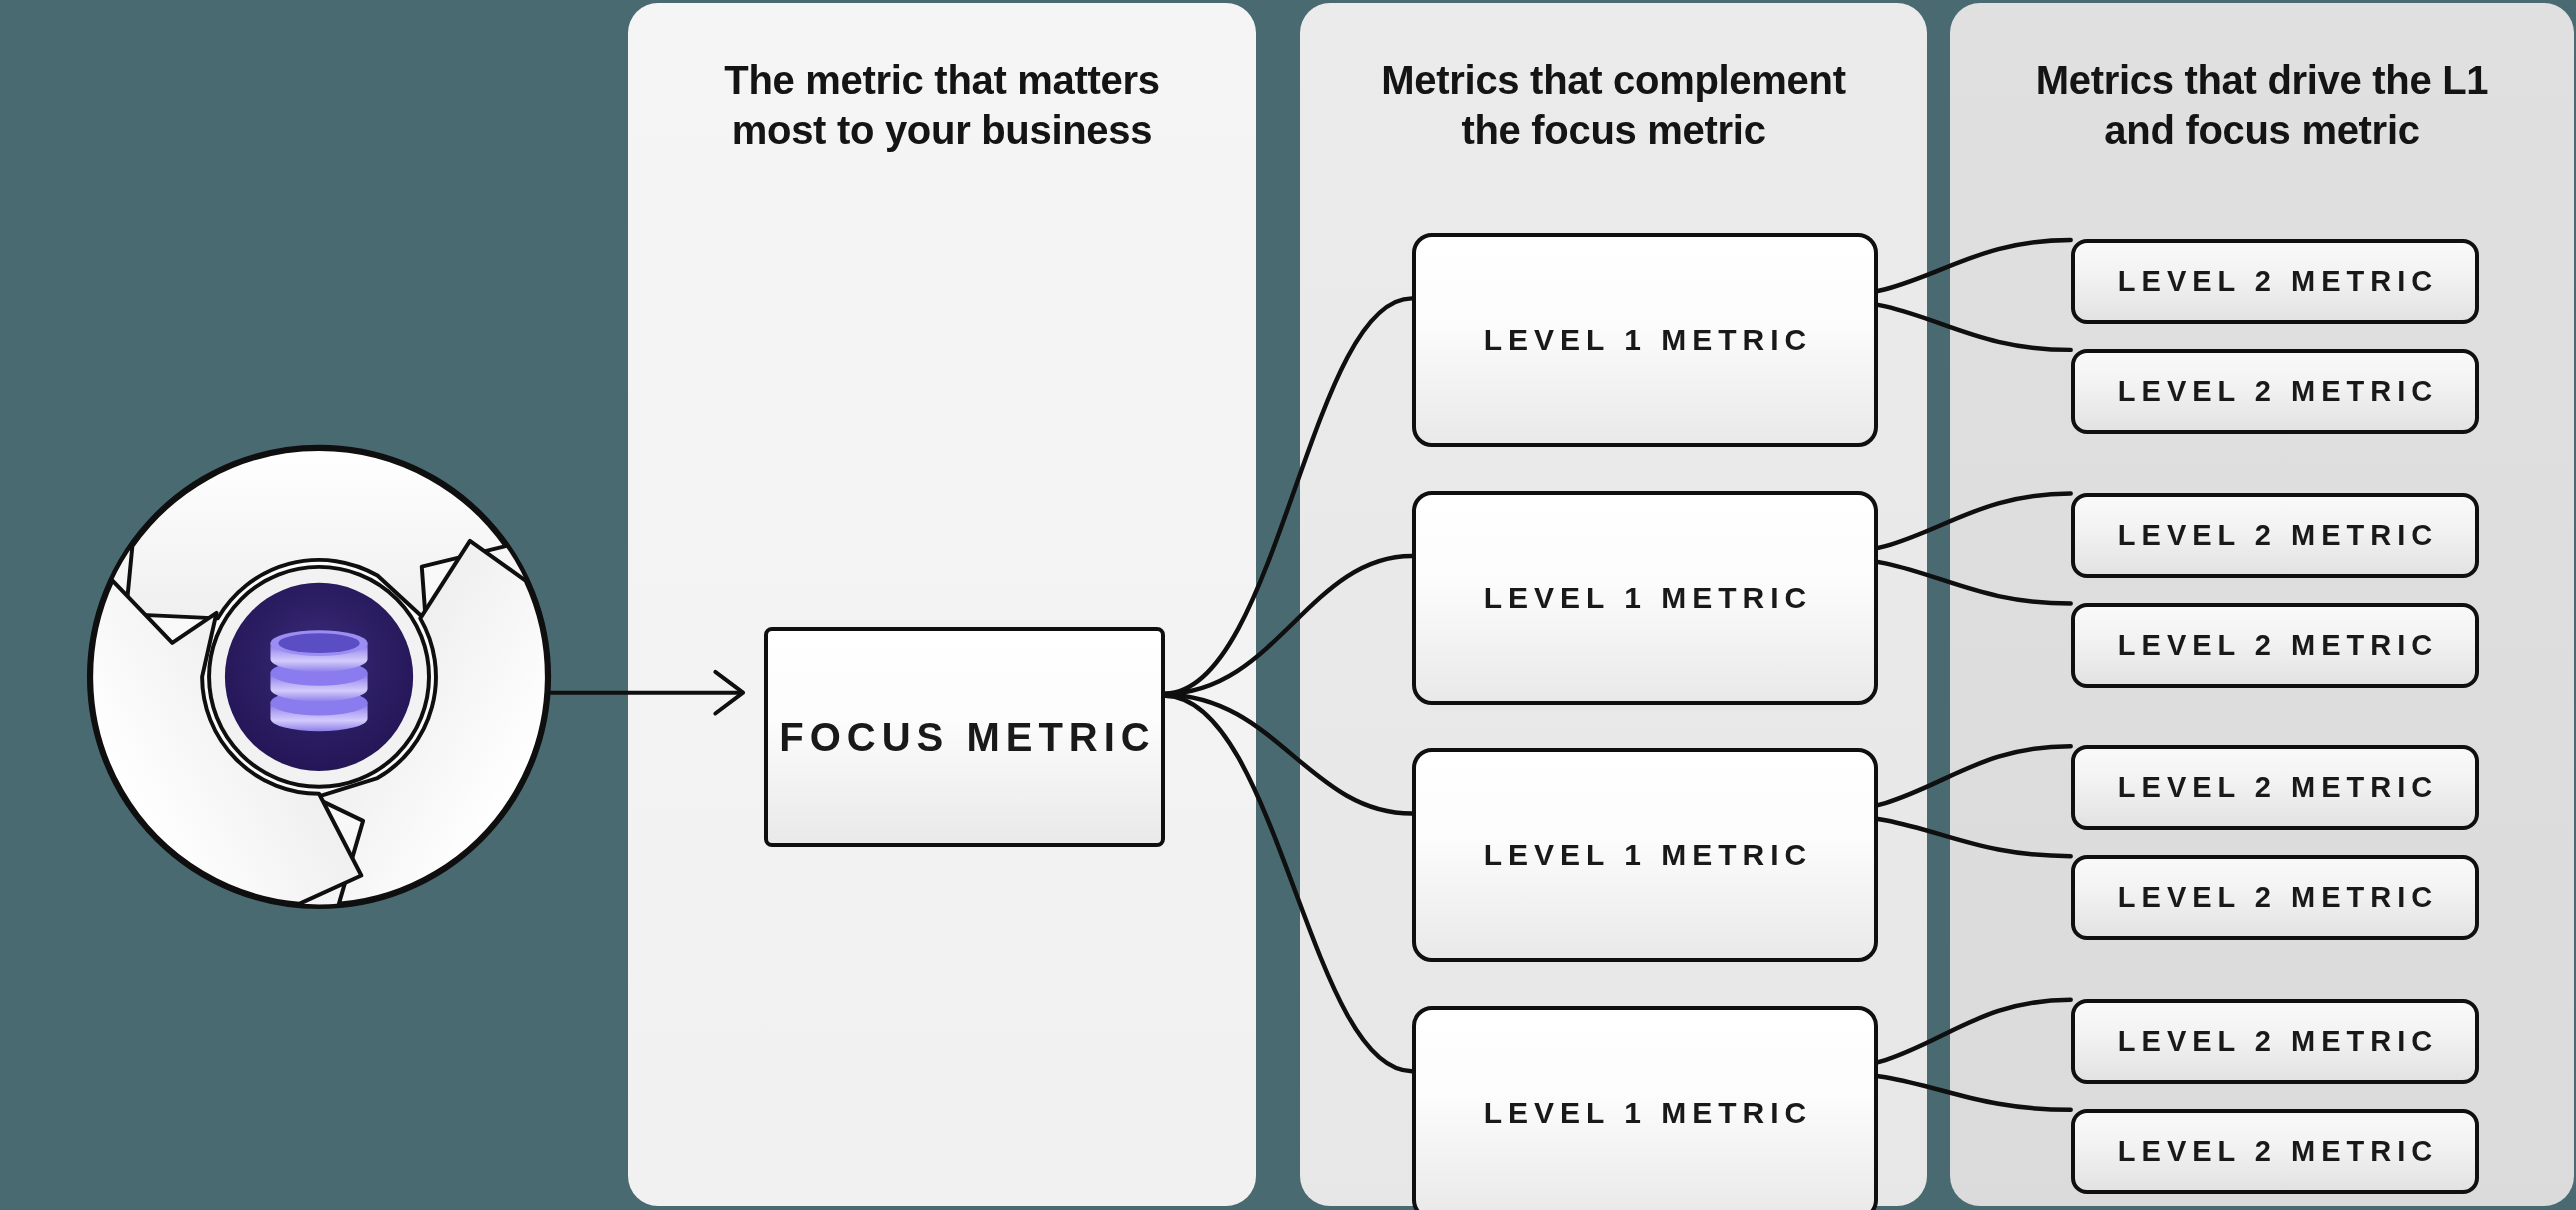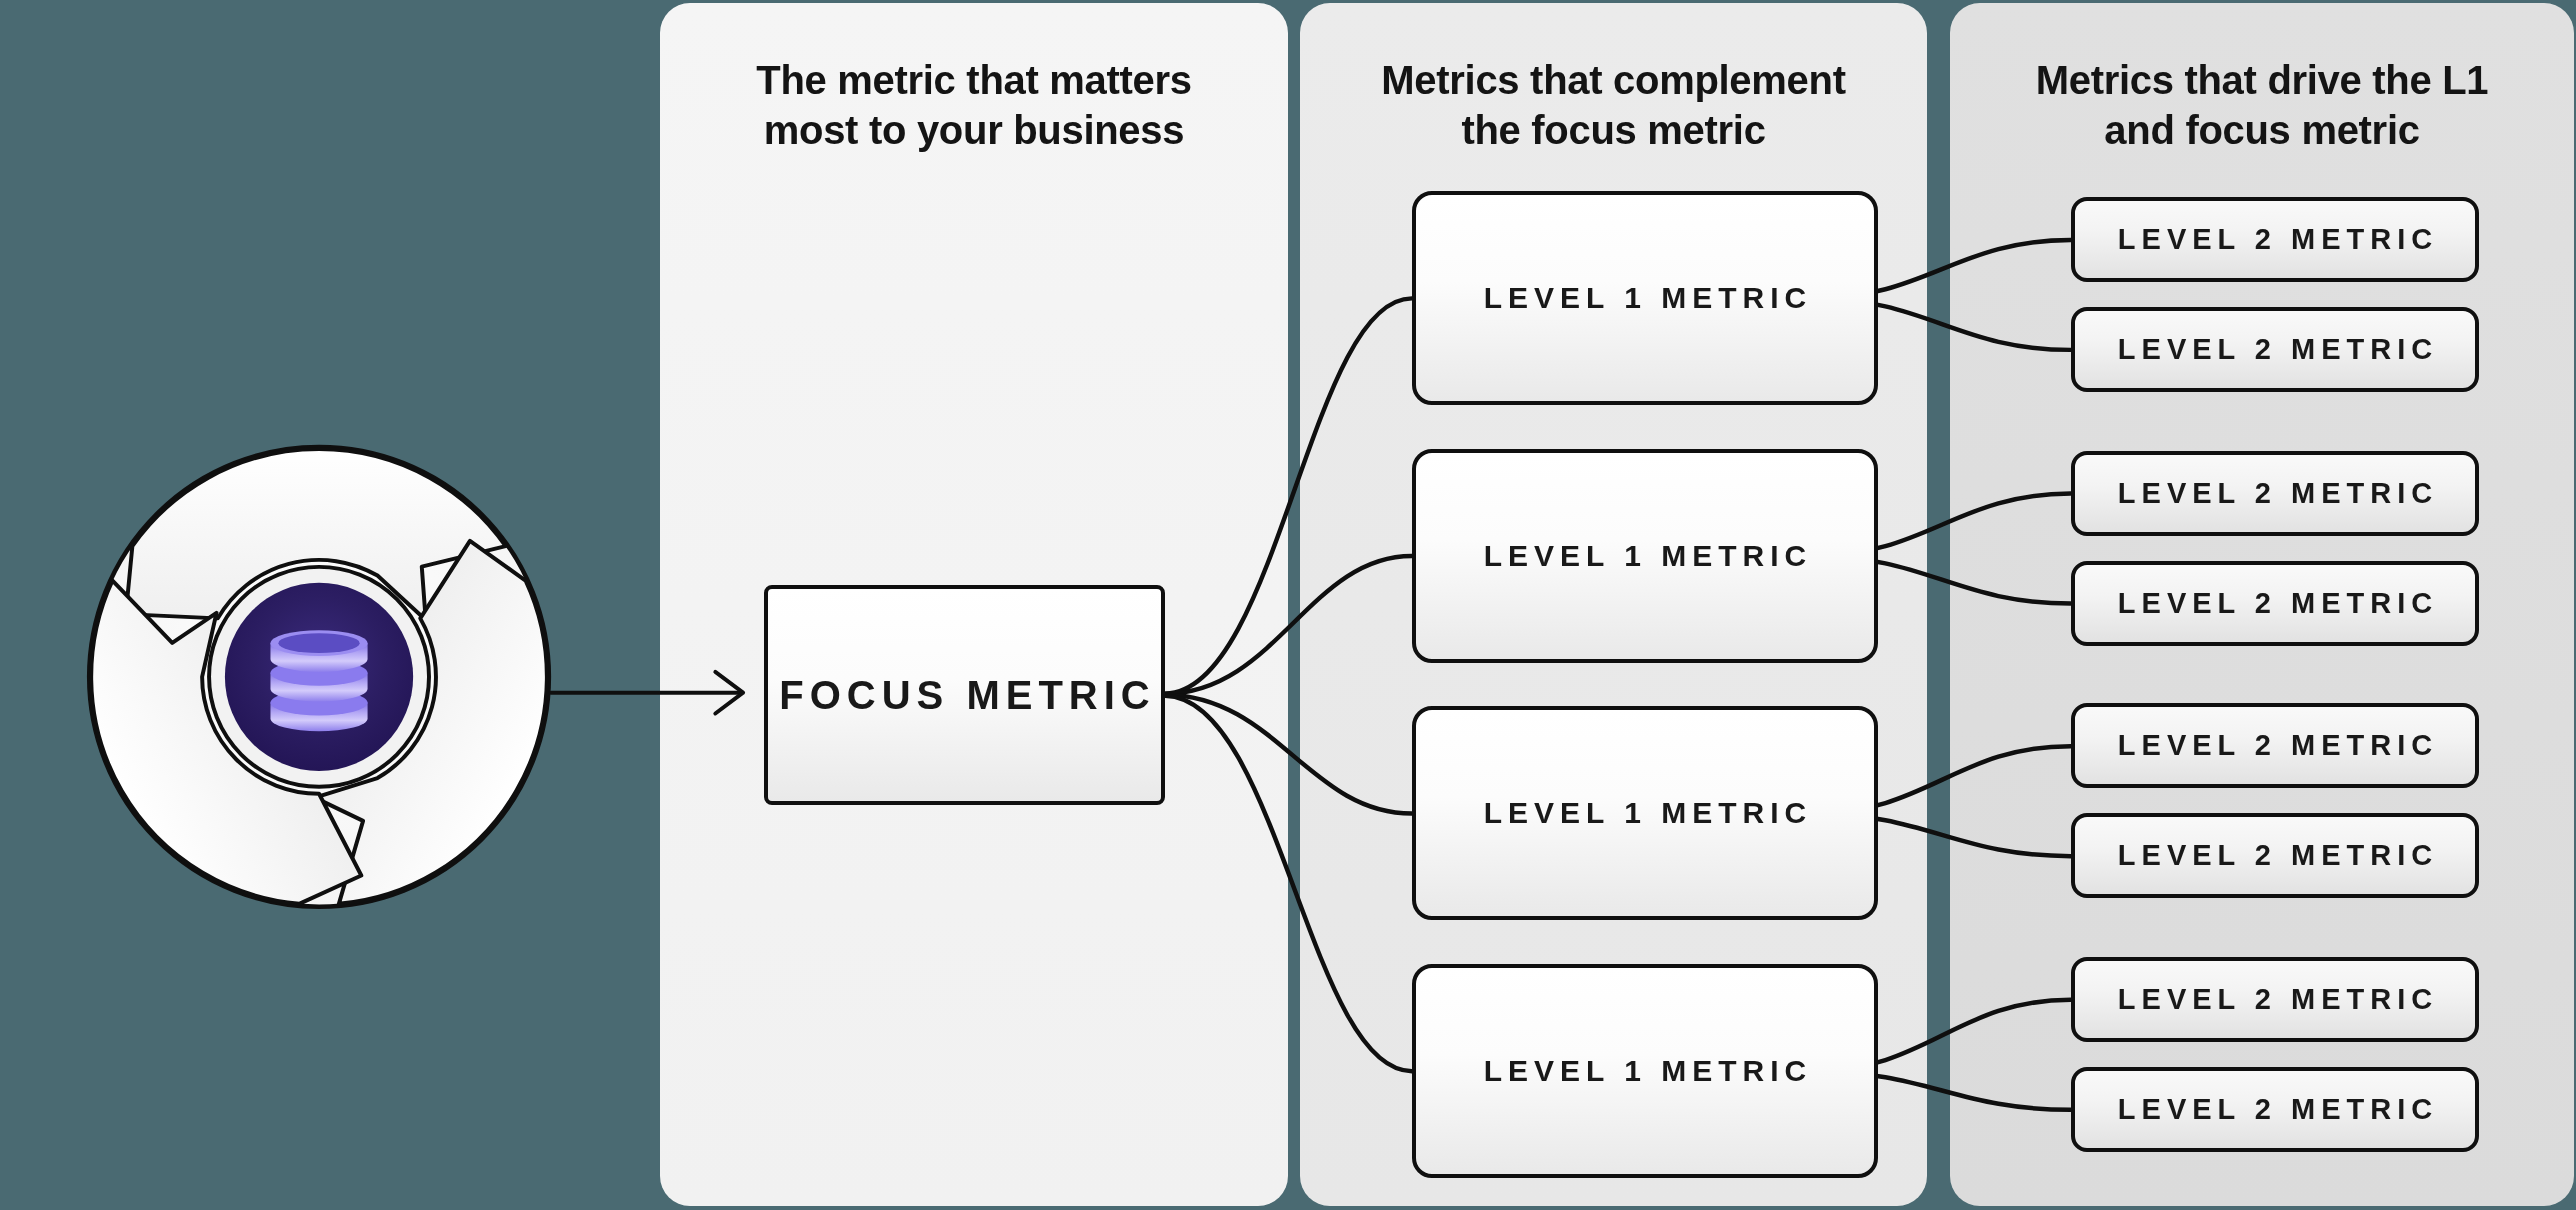--- a/index.html
+++ b/index.html
@@ -1,29 +1,29 @@
 <!DOCTYPE html>
 <html><head>
 <meta charset="utf-8">
 <style>
   html,body{margin:0;padding:0;background:#4a6a72;}
   .canvas{position:relative;width:2576px;height:1211px;background:#4a6a72;
           font-family:"Liberation Sans",sans-serif;overflow:hidden;}
   .panel{position:absolute;top:3px;height:1203px;border-radius:30px;z-index:1;}
   .panel.p1{left:2px;width:622px;background:linear-gradient(180deg,#fdfdfd,#f8f8f8);}
-  .panel.p2{left:660px;width:628px;background:linear-gradient(180deg,#f5f5f5,#f1f1f1);}
+  .panel.p2{left:628px;width:628px;background:linear-gradient(180deg,#f5f5f5,#f1f1f1);}
   .panel.p3{left:1300px;width:627px;background:linear-gradient(180deg,#ebebeb,#e7e7e7);}
   .panel.p4{left:1950px;width:624px;background:linear-gradient(180deg,#e0e0e0,#dbdbdb);}
   .panel-title{margin:52px auto 0;text-align:center;font-size:40px;line-height:50px;
                font-weight:700;color:#141414;white-space:pre-line;letter-spacing:-0.3px;}
   .panel.p1 .panel-title{margin-top:75px;}
   .node{position:absolute;z-index:3;box-sizing:border-box;display:flex;align-items:center;
         justify-content:center;border:4px solid #0f0f0f;font-weight:700;color:#191919;
         letter-spacing:6px;text-indent:6px;
-        background:linear-gradient(180deg,#ffffff 0%,#fcfcfc 42%,#e9e9e9 100%);}
+        background:linear-gradient(180deg,#ffffff 0%,#fcfcfc 42%,#e9e9e9 100%);margin-top:42px;}
   .node.focus{left:764px;top:585px;width:401px;height:220px;border-radius:8px;font-size:40px;}
   .node.l1{left:1412px;width:466px;height:214px;border-radius:20px;font-size:30px;}
   .node.l2{left:2071px;width:408px;height:85px;border-radius:16px;font-size:29px;
         background:linear-gradient(180deg,#f9f9f9 0%,#f3f3f3 40%,#e2e2e2 100%);}
   svg.overlay{position:absolute;left:0;top:0;z-index:2;}
 </style>
 </head>
 <body>
 
 <div class="canvas">

